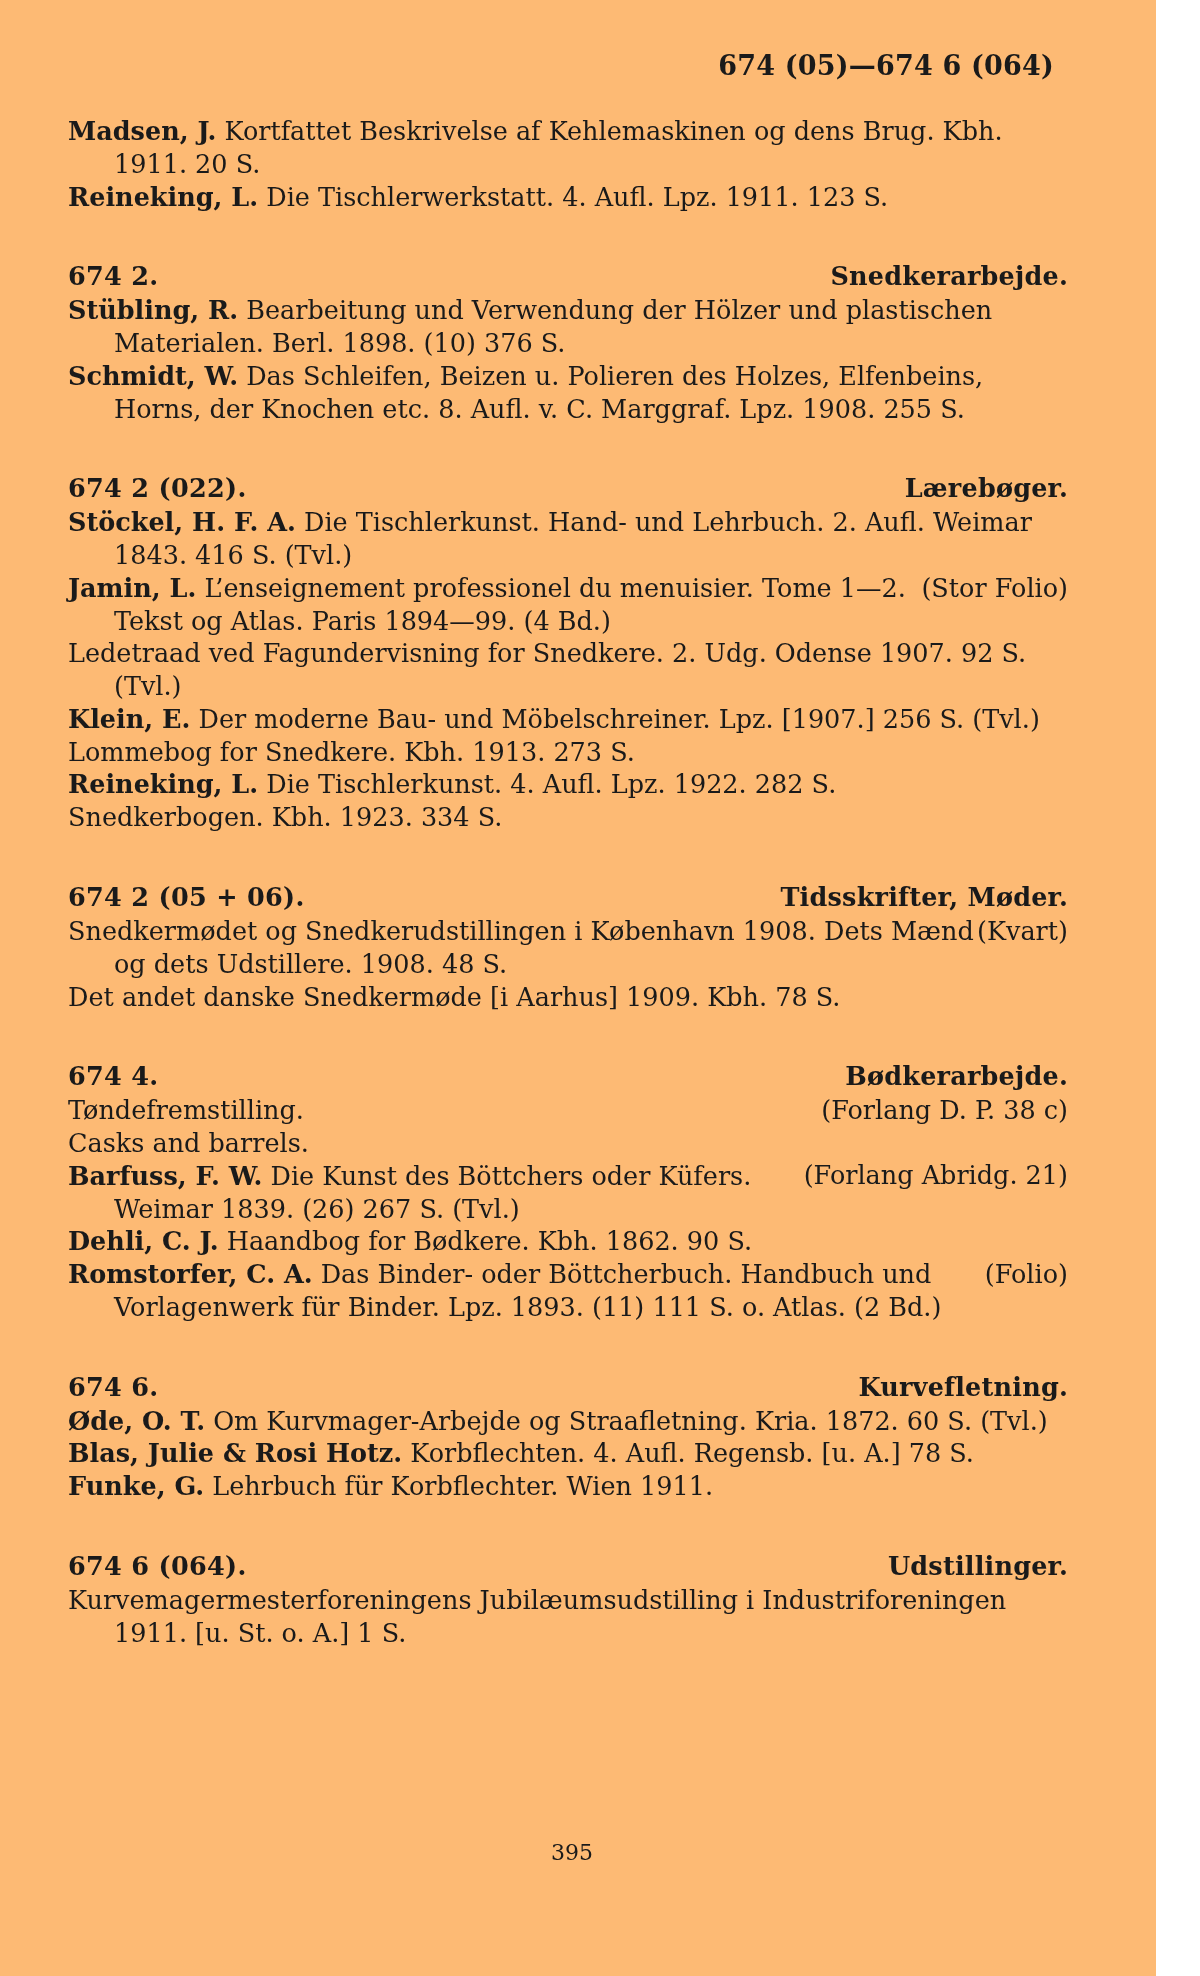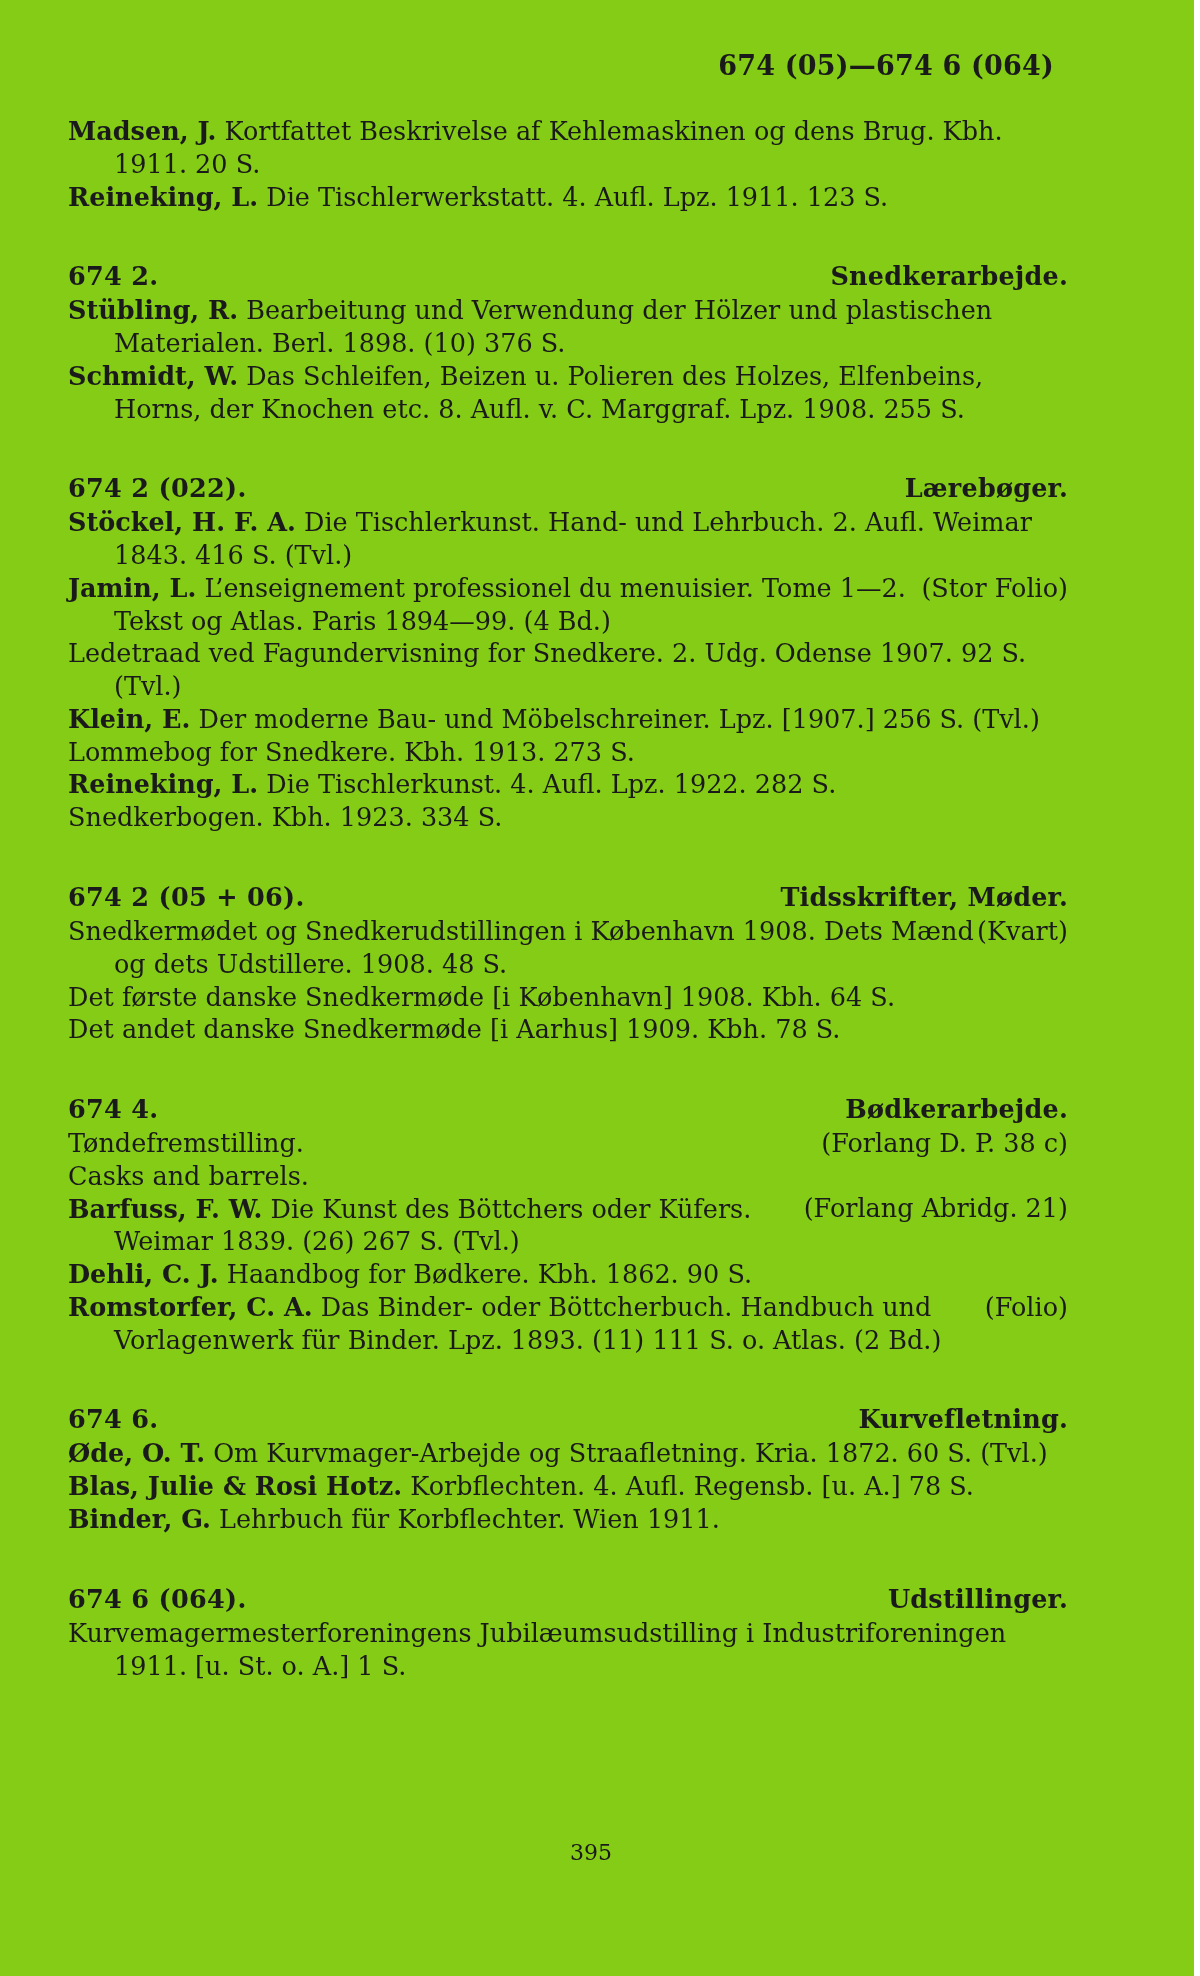--- a/index.html
+++ b/index.html
@@ -12,23 +12,22 @@
     height: 1976px;
     font-family: "DejaVu Serif", serif;
     color: #1a1a1a;
     position: relative;
   }
   .page {
     position: absolute;
     left: 0; top: 0;
     width: 1156px;
     height: 1976px;
-    background: #84cc16;
+    background: #fdba74;
     overflow: hidden;
-    padding-left: 38px;
   }
   .content {
     position: absolute;
     left: 68px;
     top: 50px;
     width: 1000px;
   }
   .running-head {
     text-align: right;
     font-size: 27px;
@@ -114,42 +113,41 @@
           <div class="entry hang"><span class="author">Reineking, L.</span><span> Die Tischlerkunst. 4. Aufl. Lpz. 1922. 282 S.</span></div>
           <div class="entry hang"><span>Snedkerbogen. Kbh. 1923. 334 S.</span></div>
         </div>
         <div class="sec">
           <span class="num">674 2 (05 + 06).</span>
           <span class="cap">Tidsskrifter, Møder.</span>
         </div>
         <div class="block">
           <div class="entry hang"><span style="float: right;">&nbsp;&nbsp;&nbsp;&nbsp;&nbsp;&nbsp;(Kvart)</span></div>
           <div class="entry hang"><span>Snedkermødet og Snedkerudstillingen i København 1908. Dets Mænd og dets Udstillere. 1908. 48 S.</span></div>
-          <div class="entry hang"><span>Det første danske Snedkermøde [i København] 1908. Kbh. 64 S.</span></div>
           <div class="entry hang"><span>Det andet danske Snedkermøde [i Aarhus] 1909. Kbh. 78 S.</span></div>
         </div>
         <div class="sec">
           <span class="num">674 4.</span>
           <span class="cap">Bødkerarbejde.</span>
         </div>
         <div class="block">
           <div class="entry hang"><span style="float: right;">&nbsp;&nbsp;&nbsp;&nbsp;&nbsp;&nbsp;(Forlang D. P. 38 c)</span><span><span>Tøndefremstilling.</span></span></div>
           <div class="entry hang"><span style="float: right; margin-top: 32px;">&nbsp;&nbsp;&nbsp;&nbsp;&nbsp;&nbsp;(Forlang Abridg. 21)</span><span><span>Casks and barrels.</span></span></div>
           <div class="entry hang"><span class="author">Barfuss, F. W.</span><span> Die Kunst des Böttchers oder Küfers. Weimar 1839. (26) 267 S. (Tvl.)</span></div>
           <div class="entry hang"><span class="author">Dehli, C. J.</span><span> Haandbog for Bødkere. Kbh. 1862. 90 S.</span></div>
           <div class="entry hang"><span style="float: right;">&nbsp;&nbsp;&nbsp;&nbsp;&nbsp;&nbsp;(Folio)</span><span><span class="author">Romstorfer, C. A.</span><span> Das Binder- oder Böttcherbuch. Handbuch und Vorlagenwerk für Binder. Lpz. 1893. (11) 111 S. o. Atlas. (2 Bd.)</span></span></div>
         </div>
         <div class="sec">
           <span class="num">674 6.</span>
           <span class="cap">Kurvefletning.</span>
         </div>
         <div class="block">
           <div class="entry hang"><span class="author">Øde, O. T.</span><span> Om Kurvmager-Arbejde og Straafletning. Kria. 1872. 60 S. (Tvl.)</span></div>
           <div class="entry hang"><span class="author">Blas, Julie &amp; Rosi Hotz.</span><span> Korbflechten. 4. Aufl. Regensb. [u. A.] 78 S.</span></div>
-          <div class="entry hang"><span class="author">Binder, G.</span><span> Lehrbuch für Korbflechter. Wien 1911.</span></div>
+          <div class="entry hang"><span class="author">Funke, G.</span><span> Lehrbuch für Korbflechter. Wien 1911.</span></div>
         </div>
         <div class="sec">
           <span class="num">674 6 (064).</span>
           <span class="cap">Udstillinger.</span>
         </div>
         <div class="block">
           <div class="entry hang"><span>Kurvemagermesterforeningens Jubilæumsudstilling i Industriforeningen 1911. [u. St. o. A.] 1 S.</span></div>
         </div>
       </div>
 

